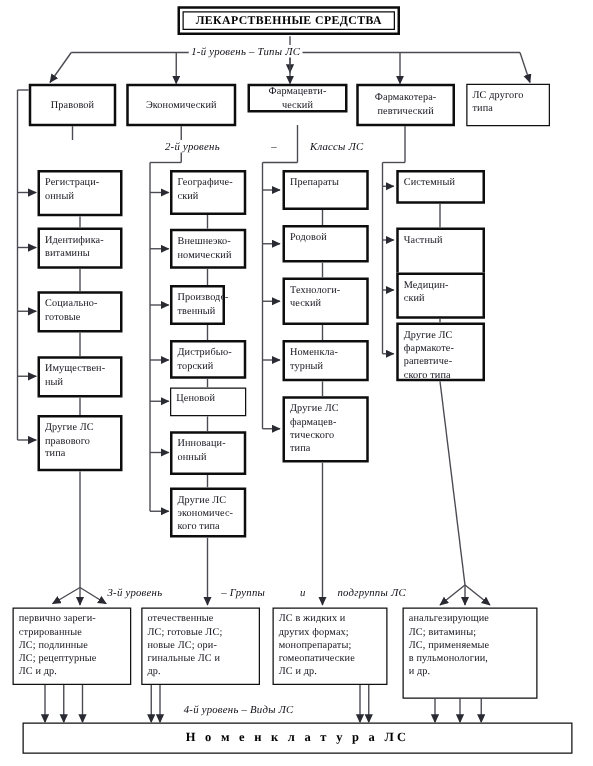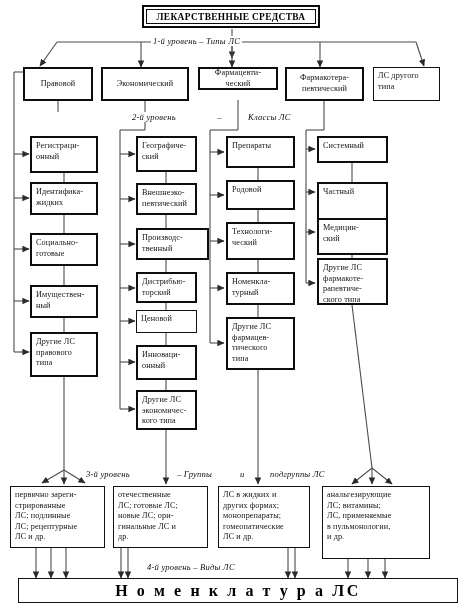--- a/index.html
+++ b/index.html
@@ -41,21 +41,21 @@
     position:absolute;left:2px;top:2px;right:2px;bottom:2px;
     border:1px solid #0b0b0b;
     display:flex;align-items:center;justify-content:center;
   }
   .nomen-box{
     position:absolute;
     box-sizing:border-box;
     border:1.5px solid #111;
     background:#fff;
     display:flex;align-items:center;justify-content:center;
-    font-weight:bold;font-size:16px;letter-spacing:2.6px;
+    font-weight:bold;font-size:10px;letter-spacing:2.6px;
     font-family:"Liberation Serif", serif;
     color:#000;
   }
   .lvl-label{
     position:absolute;
     font-style:italic;
     font-size:8.6px;
     font-family:"Liberation Serif", serif;
     color:#0d0d16;
     white-space:nowrap;
@@ -212,39 +212,39 @@
 
   <div class="box thin" style="left:373px;top:67px;width:67px;height:34px;">
     <span style="white-space: pre-line;">ЛС другого
 типа</span></div>
 
   <div class="box heavy" style="left:30px;top:136px;width:68px;height:37px;">
     <span style="white-space: pre-line;">Регистраци-
 онный</span></div>
   <div class="box heavy" style="left:30px;top:182px;width:68px;height:33px;">
     <span style="white-space: pre-line;">Идентифика-
-жидких</span></div>
+витамины</span></div>
   <div class="box heavy" style="left:30px;top:233px;width:68px;height:33px;">
     <span style="white-space: pre-line;">Социально-
 готовые</span></div>
   <div class="box heavy" style="left:30px;top:285px;width:68px;height:33px;">
     <span style="white-space: pre-line;">Имуществен-
 ный</span></div>
   <div class="box heavy" style="left:30px;top:332px;width:68px;height:45px;">
     <span style="white-space: pre-line;">Другие ЛС
 правового
 типа</span></div>
 
   <div class="box heavy" style="left:136px;top:136px;width:61px;height:36px;">
     <span style="white-space: pre-line;">Географиче-
 ский</span></div>
   <div class="box heavy" style="left:136px;top:183px;width:61px;height:32px;">
     <span style="white-space: pre-line;">Внешнеэко-
-певтический</span></div>
-  <div class="box heavy" style="left:136px;top:228px;width:73px;height:32px;">
+номический</span></div>
+  <div class="box heavy" style="left:136px;top:228px;width:44px;height:32px;">
     <span style="white-space: pre-line;">Производс-
 твенный</span></div>
   <div class="box heavy" style="left:136px;top:272px;width:61px;height:31px;font-family:Liberation Serif, serif;">
     <span style="white-space: pre-line;">Дистрибью-
 торский</span></div>
   <div class="box thin" style="left:136px;top:310px;width:61px;height:23px;">
     <span>Ценовой</span></div>
   <div class="box heavy" style="left:136px;top:345px;width:61px;height:35px;">
     <span style="white-space: pre-line;">Инноваци-
 онный</span></div>

